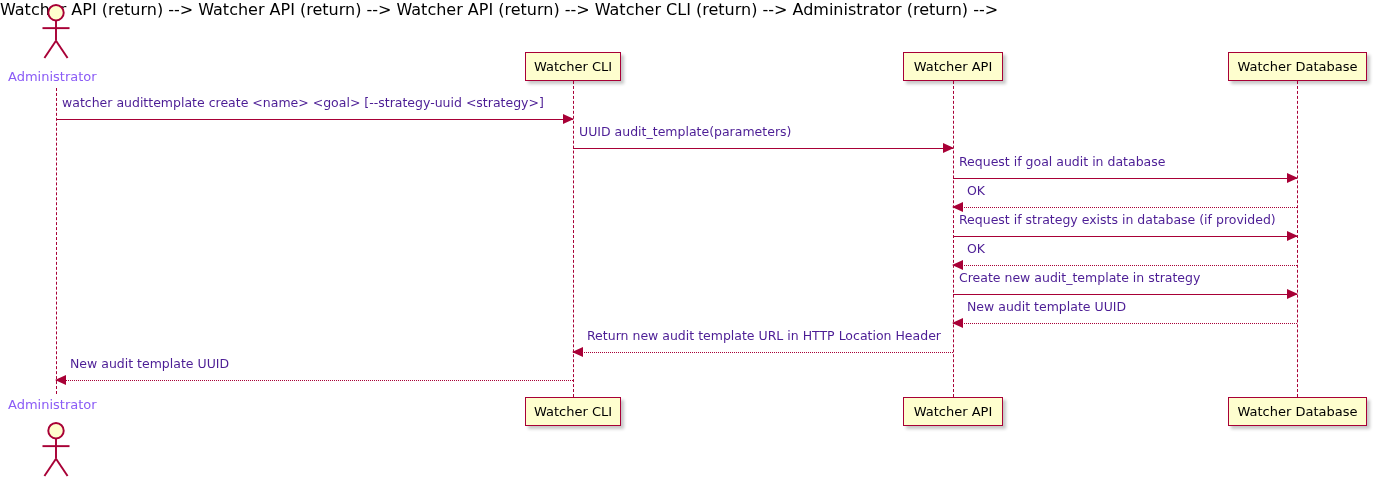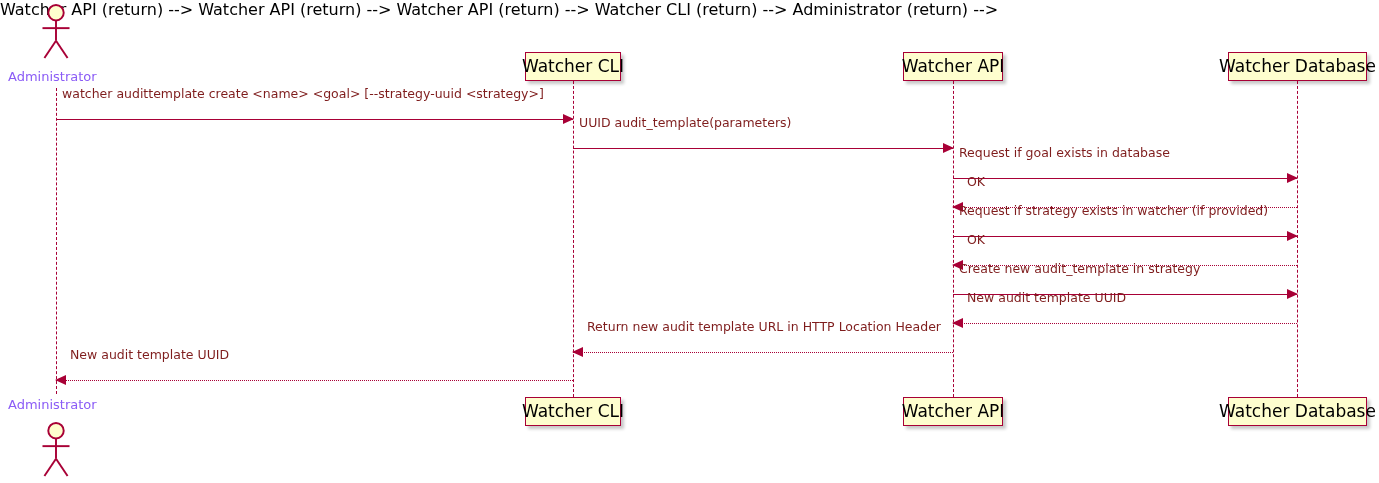--- a/index.html
+++ b/index.html
@@ -19,21 +19,21 @@
     overflow: hidden;
   }
 
   
   .participant-box {
     position: absolute;
     box-sizing: border-box;
     background: #FEFECE;
     border: 1.5px solid #A80036;
     color: #000000;
-    font-size: 17px;
+    font-size: 13px;
     line-height: 1;
     display: flex;
     align-items: center;
     justify-content: center;
     white-space: nowrap;
     box-shadow: 3px 3px 3px rgba(0,0,0,0.22);
     padding: 0 13px;
     height: 29px;
   }
 
@@ -89,23 +89,23 @@
     border-left: 11px solid #A80036;
   }
   .msg.to-left .head {
     left: -1px;
     border-top: 5px solid transparent;
     border-bottom: 5px solid transparent;
     border-right: 11px solid #A80036;
   }
   .msg .label {
     position: absolute;
-    bottom: 19px;
+    bottom: 10px;
     font-size: 12.5px;
-    color: #7f1d1d;
+    color: #4c1d95;
     white-space: nowrap;
     line-height: 1;
   }
   .msg.to-right .label { left: 6px; }
   .msg.to-left  .label { left: 14px; }
 </style>
 </head>
 <body>
 
 <div id="diagram-root">
@@ -144,35 +144,35 @@
   <div class="msg solid to-right" style="left:573px; top:148px; width:380px;">
     <div class="line"></div>
     <div class="head"></div>
     <div class="label">UUID audit_template(parameters)</div>
   </div>
 
   
   <div class="msg solid to-right" style="left:953px; top:178px; width:344px;">
     <div class="line"></div>
     <div class="head"></div>
-    <div class="label">Request if goal exists in database</div>
+    <div class="label">Request if goal audit in database</div>
   </div>
 
    Watcher API (return) --&gt;
   <div class="msg dotted to-left" style="left:953px; top:207px; width:344px;">
     <div class="line"></div>
     <div class="head"></div>
     <div class="label">OK</div>
   </div>
 
   
   <div class="msg solid to-right" style="left:953px; top:236px; width:344px;">
     <div class="line"></div>
     <div class="head"></div>
-    <div class="label">Request if strategy exists in watcher (if provided)</div>
+    <div class="label">Request if strategy exists in database (if provided)</div>
   </div>
 
    Watcher API (return) --&gt;
   <div class="msg dotted to-left" style="left:953px; top:265px; width:344px;">
     <div class="line"></div>
     <div class="head"></div>
     <div class="label">OK</div>
   </div>
 
   

